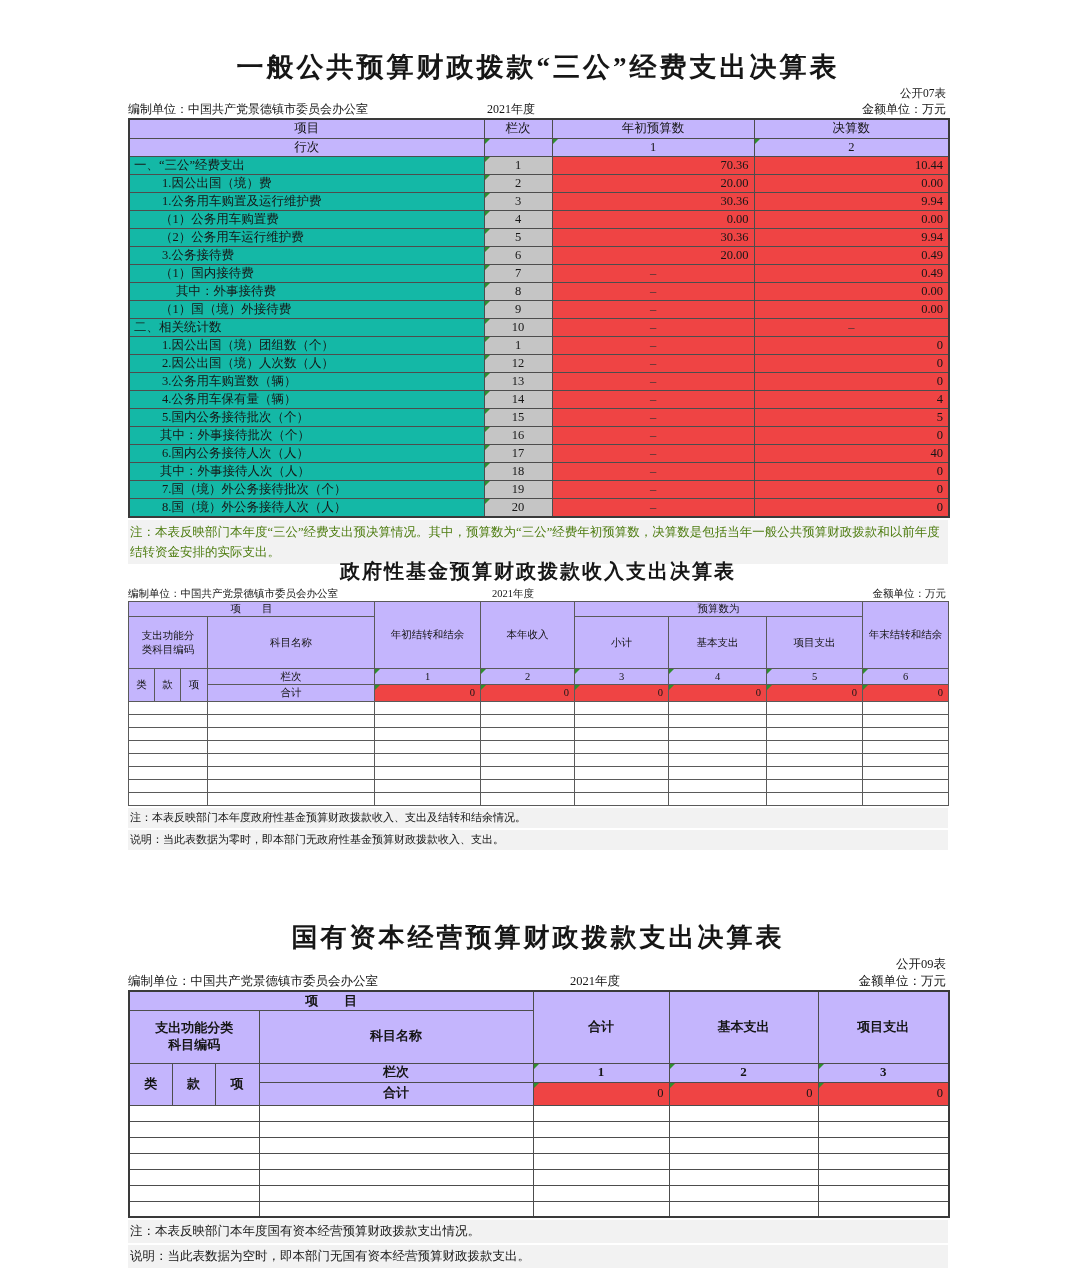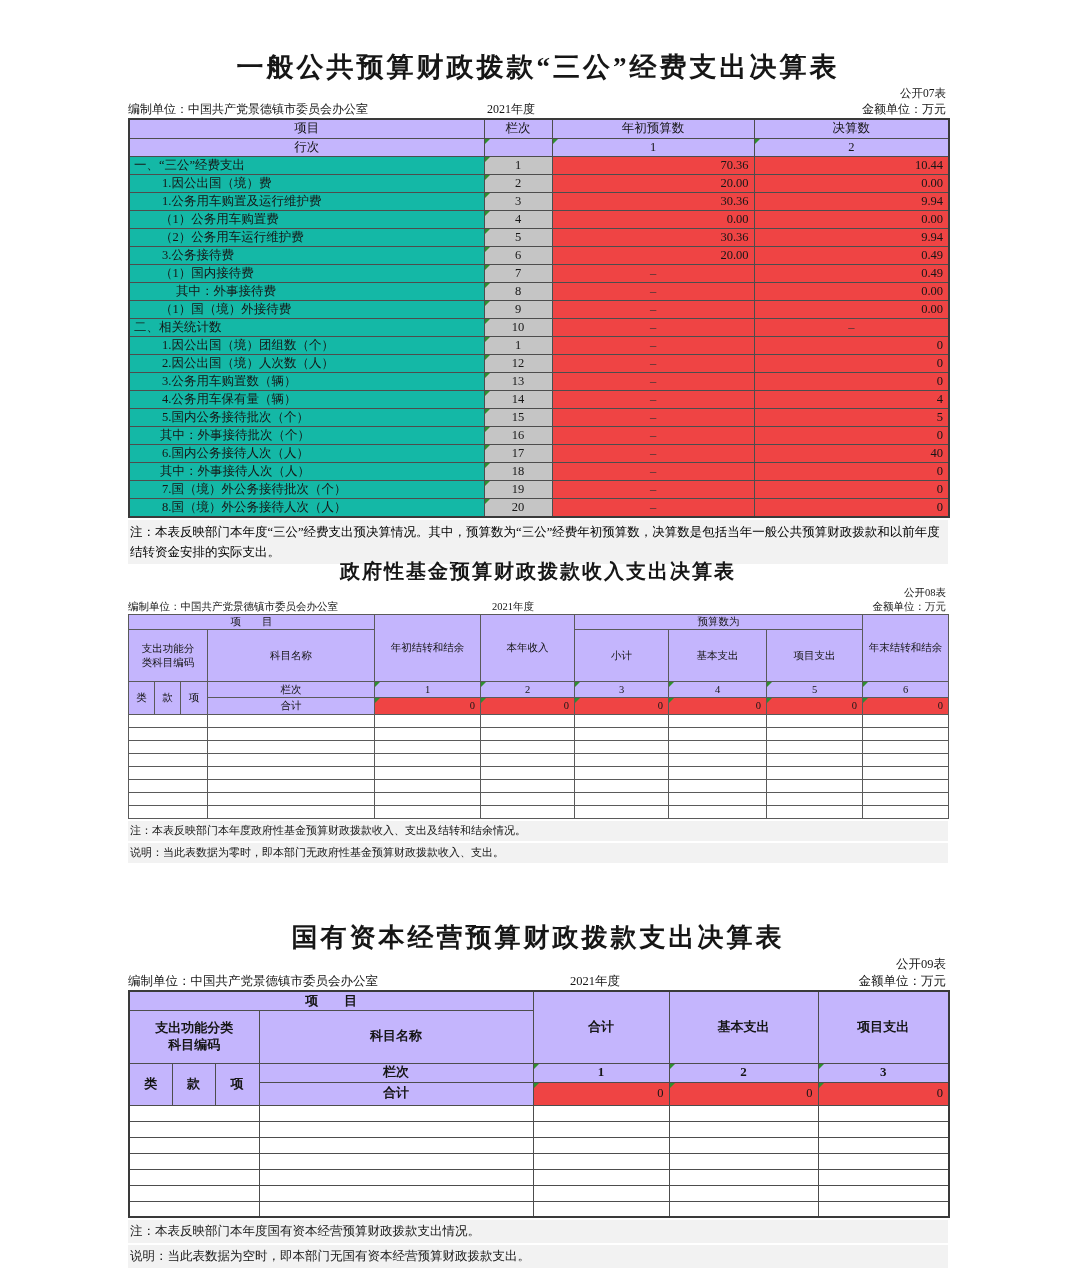--- a/index.html
+++ b/index.html
@@ -76,21 +76,21 @@
   
   .t3 td{font-size:13px;line-height:1.25;}
   .t3 .h{font-weight:bold;}
   .t3 tr.hA{height:19px;}
   .t3 tr.hB{height:53px;}
   .t3 tr.hC{height:19px;}
   .t3 tr.hD{height:23px;}
   #t3-empty tr{height:16px;}
   .t3 .val{font-size:12.5px;font-weight:normal;}
 
-  .note{background:#f2f2f2;color:#000000;}
+  .note{background:#f2f2f2;color:#4d7c0f;}
   #sec1 .note{margin-top:2px;font-size:12.5px;line-height:1.6;padding:2px 2px;}
   .note-line{background:#f2f2f2;margin-top:2px;padding:2px 2px;}
   #sec2 .note-line{font-size:11px;line-height:1.45;}
   #sec3 .note-line{font-size:12.5px;line-height:1.5;}
 </style>
 </head>
 <body>
 
 <div class="content">
 
@@ -244,21 +244,20 @@
             <td class="val dash">–</td>
             <td class="val">0</td>
           </tr>
         </tbody>
     </table>
     <div class="note">注：本表反映部门本年度“三公”经费支出预决算情况。其中，预算数为“三公”经费年初预算数，决算数是包括当年一般公共预算财政拨款和以前年度结转资金安排的实际支出。</div>
   </section>
 
   <section id="sec2">
     <div class="big-title">政府性基金预算财政拨款收入支出决算表</div>
-    <div class="sheet-row">公开08表</div>
     <div class="meta">
       <span class="m-left">编制单位：中国共产党景德镇市委员会办公室</span>
       <span class="m-year">2021年度</span>
       <span class="m-right">金额单位：万元</span>
     </div>
     <table class="t2">
       <colgroup>
         <col style="width:26px">
           <col style="width:26px">
           <col style="width:27px">

